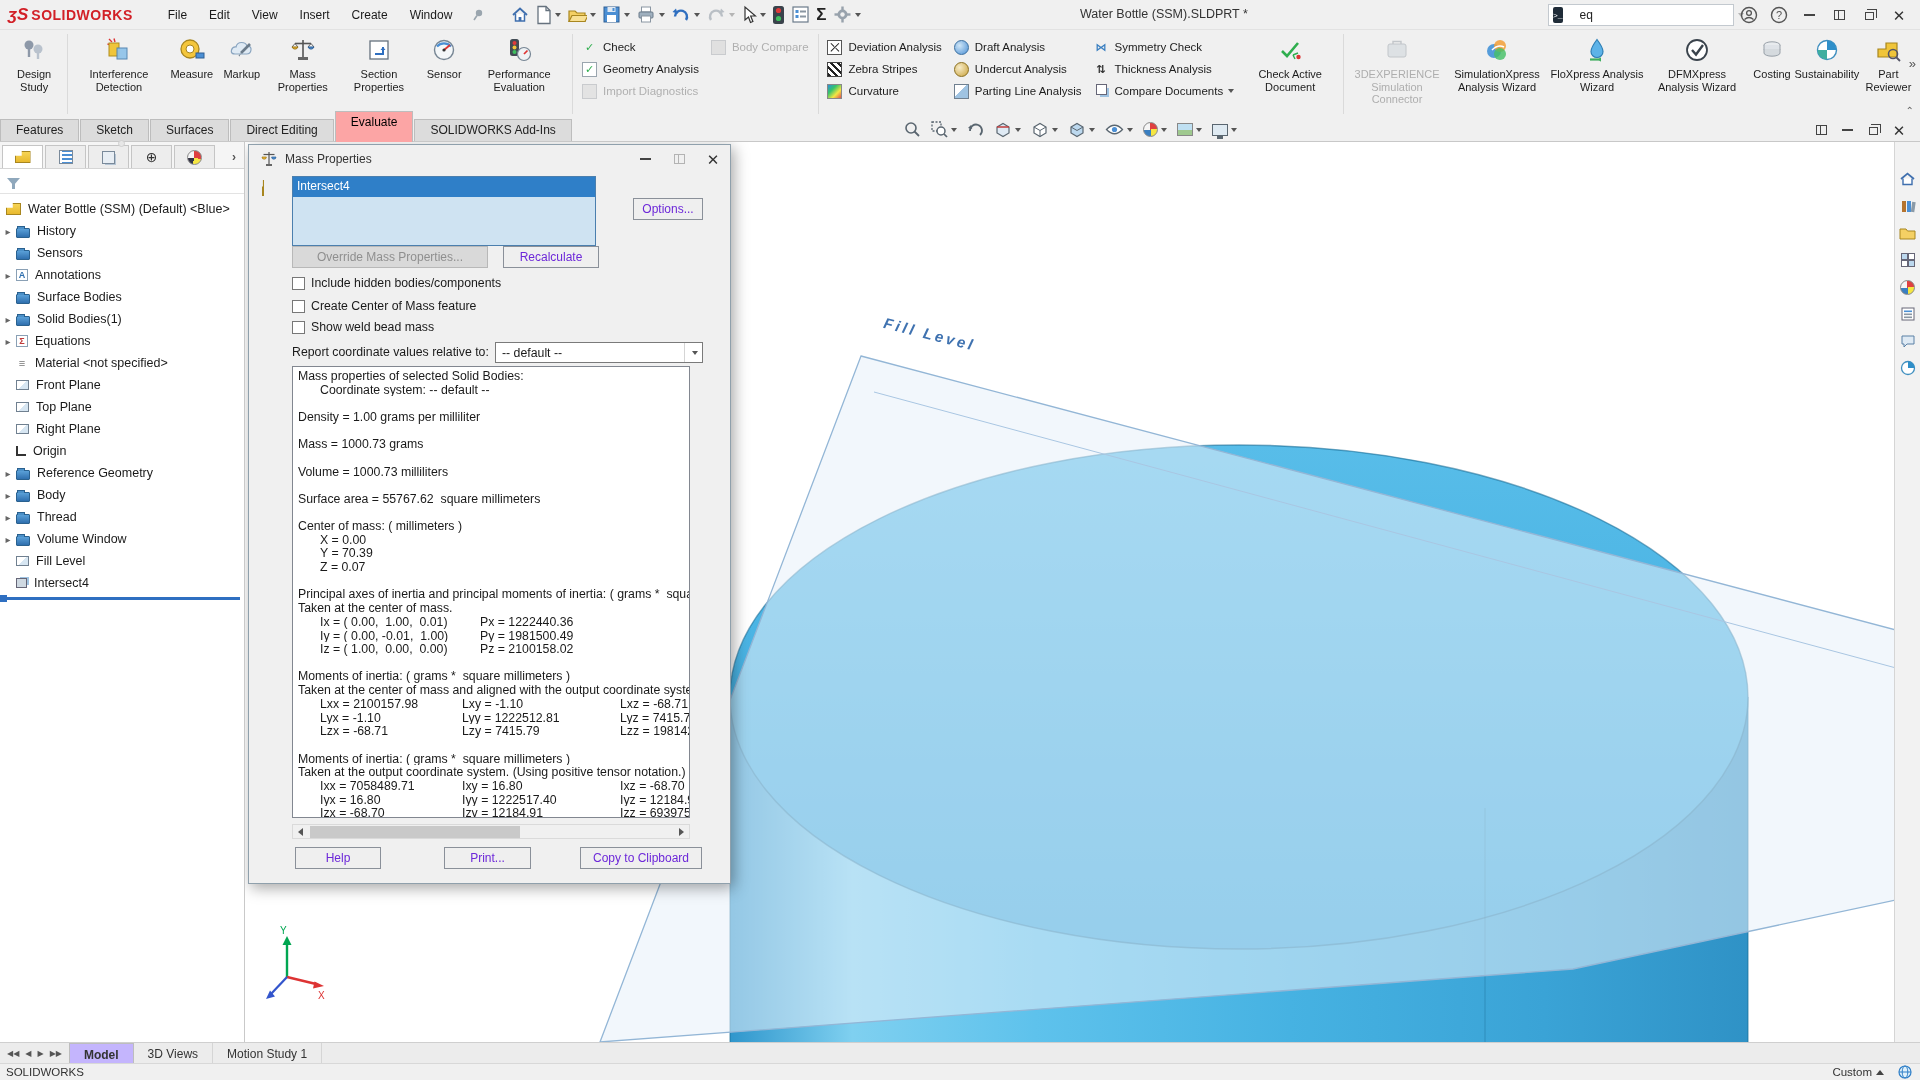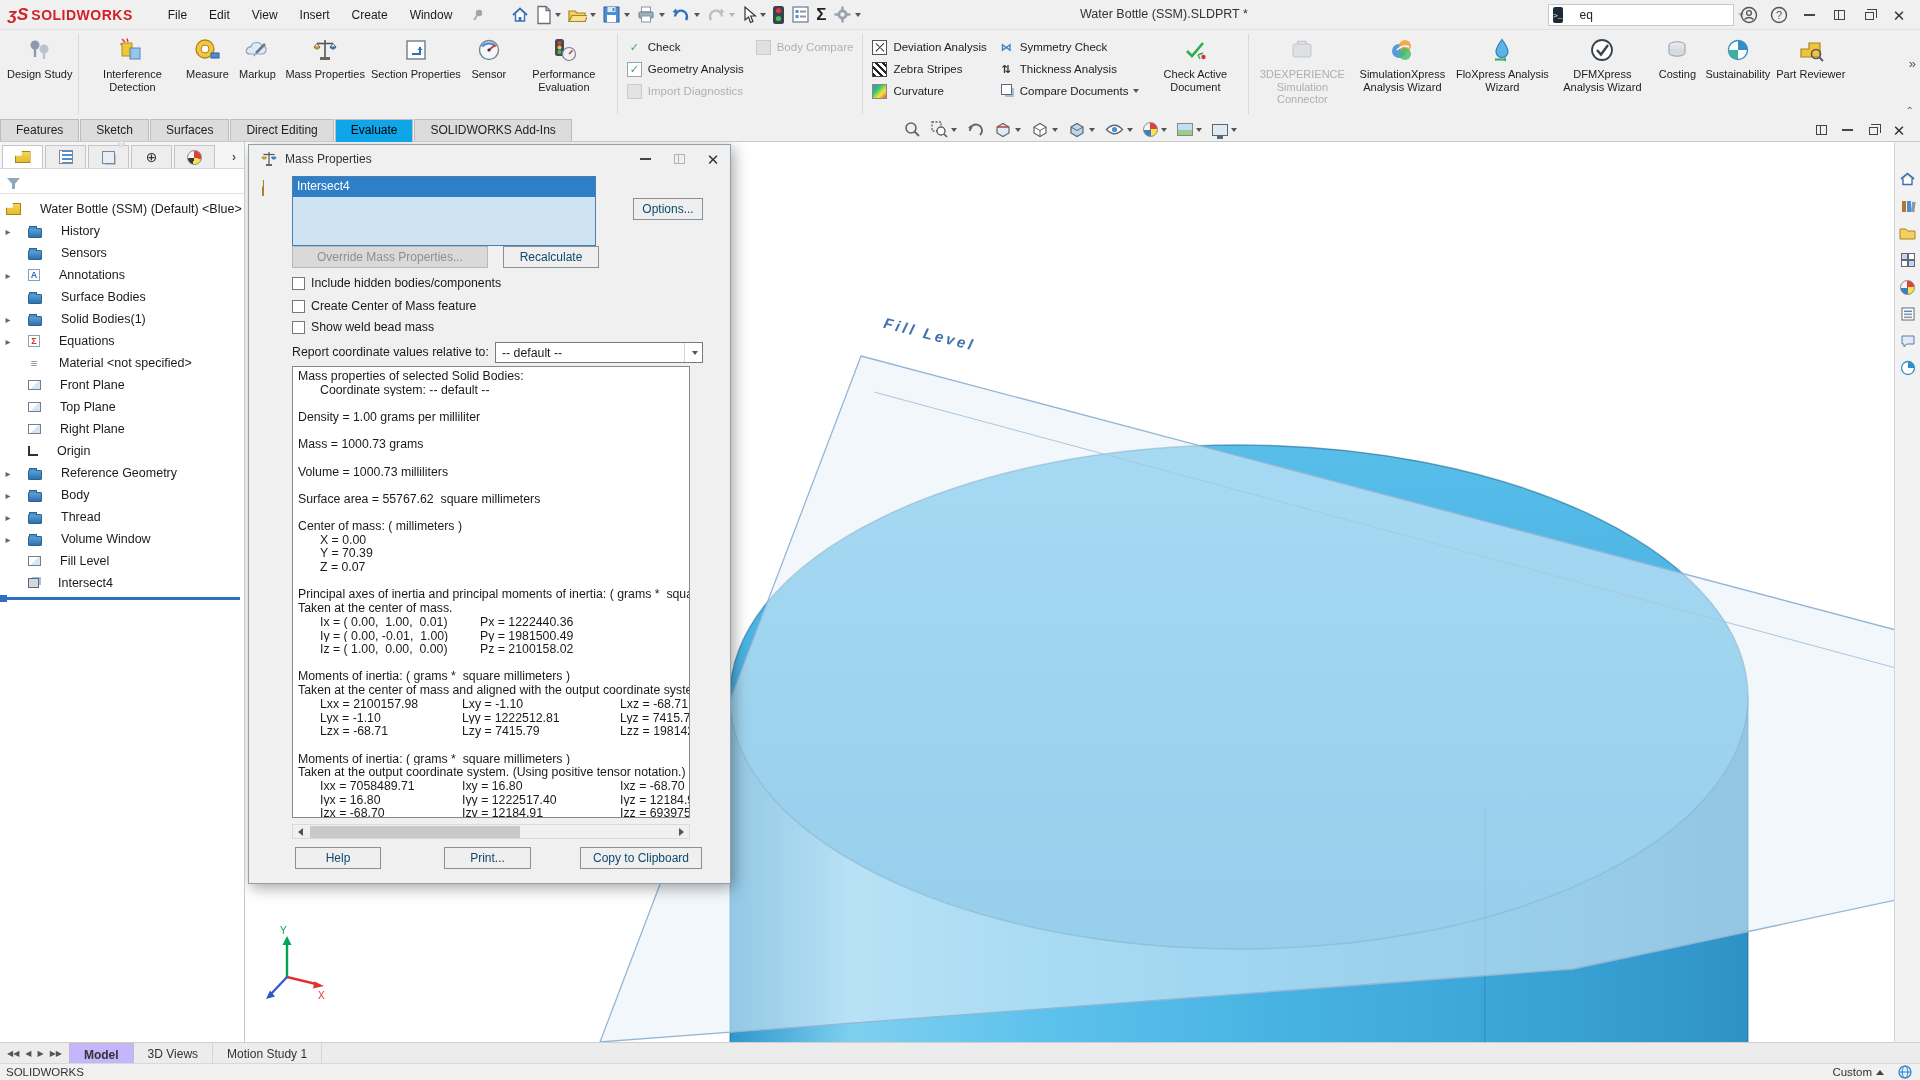--- a/index.html
+++ b/index.html
@@ -59,21 +59,21 @@
   .si-draft { background:radial-gradient(circle at 35% 35%, #cfe6f7, #4b8fd4); border-radius:50%; border:1px solid #3a6fa0; }
   .si-under { background:radial-gradient(circle at 35% 35%, #f7ecc9, #c9a23c); border-radius:50%; border:1px solid #8a6f1f; }
   .si-part { background:linear-gradient(135deg,#fff 45%, #9fc3e2 45%); border:1px solid #708090; }
   .si-sym { color:#3a7fc1; font-size:13px; font-weight:bold; }
   .si-thk { color:#333; font-size:12px; font-weight:bold; }
   .si-cmp { background:#fff; border:1px solid #667; box-shadow:3px 3px 0 -1px #9fc3e2; width:11px !important; height:11px !important; margin-top:-3px; }
 
   
   .tabstrip { height:24px; background:#f0f0f0; position:relative; border-bottom:1px solid #c8c8c8; display:flex; align-items:flex-end; }
   .rtab { padding:3px 15px 4px; background:#dcdcdc; border:1px solid #bdbdbd; border-bottom:none; font-size:12px; color:#222; margin-right:1px; cursor:default; }
-  .rtab.active { background:#0ea5e9; color:#000; position:relative; top:1px; padding-bottom:5px;text-align:center; }
+  .rtab.active { background:#fca5a5; color:#000; position:relative; top:1px; padding-bottom:13px;text-align:center; }
   .headsup { position:absolute; left:900px; top:1px; display:flex; align-items:center; }
   .hbtn { display:flex; align-items:center; padding:2px 4px; border-radius:2px; margin-right:2px; }
   .hbtn svg { display:block; }
   .ball { width:15px; height:15px; border-radius:50%; background:conic-gradient(#e04040 0 25%, #f5e642 25% 50%, #3a7fc1 50% 75%, #f5f5f5 75%); border:1px solid #888; }
   .scene { width:16px; height:13px; border:1px solid #888; background:linear-gradient(#bfe0f2 55%, #9fc98f 55%); }
   .monitor { width:16px; height:12px; border:1.5px solid #5a6670; background:#dfeaf2; position:relative; }
   .monitor::after { content:""; position:absolute; left:4px; bottom:-4px; width:6px; height:2.5px; background:#5a6670; }
   .vwc { position:absolute; right:8px; top:2px; display:flex; align-items:center; }
   .vwc .tbi { width:26px; height:20px; }
 
@@ -82,21 +82,21 @@
   .leftpanel { width:245px; background:#ffffff; border-right:1px solid #c9c9c9; position:relative; }
   .splitdot { position:absolute; top:-2px; left:118px; width:7px; height:7px; border-radius:50%; background:#e7e7e7; border:1px solid #cfcfcf; }
   .ptabs { display:flex; align-items:stretch; height:27px; border-bottom:1px solid #d5d5d5; background:#f5f5f5; padding-top:3px; }
   .ptab { width:41px; display:flex; align-items:center; justify-content:center; border:1px solid #c5c5c5; border-bottom:none; background:#ededed; margin-left:2px; }
   .ptab.active { background:#fff; }
   .pflyout { margin-left:auto; margin-right:8px; align-self:center; color:#555; font-size:12px; font-weight:bold; }
   .filterrow { height:25px; display:flex; align-items:center; border-bottom:1px solid #e3e3e3; padding-left:7px; }
   .funnel { width:13px; height:6px; background:#8fa8bc; clip-path:polygon(0 0,100% 0,60% 100%,40% 100%); }
   .funnel2 { width:3px; height:6px; background:#8fa8bc; margin-left:-8px; margin-top:9px; }
   .tree { padding-top:4px; font-size:12.5px; }
-  .trow { display:flex; align-items:center; height:22px;gap:12px; }
+  .trow { display:flex; align-items:center; height:22px; }
   .trow .car { width:16px; text-align:center; color:#666; font-size:10px; flex:none; }
   .trow .tic { flex:none; margin-right:7px; }
   .trow .tlb { white-space:nowrap; }
   .rollback { height:3px; background:#2f6fc1; width:240px; margin-top:3px; position:relative; }
   .rollback::after { content:""; position:absolute; left:0; top:-2px; width:7px; height:7px; background:#2f6fc1; }
 
   .tic.part { width:15px; height:12px; background:linear-gradient(#f6d455,#e8b92e); border:1px solid #a8861f; clip-path:polygon(0 40%,45% 40%,45% 0,100% 0,100% 100%,0 100%); }
   .tic.fld { width:14px; height:10px; background:linear-gradient(#5aa0d8,#2f6fae); border:1px solid #2a618f; border-radius:1px; position:relative; margin-top:3px; }
   .tic.fld::before { content:""; position:absolute; left:0; top:-3px; width:6px; height:2px; background:#4b90c8; border:1px solid #2a618f; border-bottom:none; }
   .tic.ann { width:12px; height:12px; background:#fff; border:1px solid #8aa0b5; color:#2f6fae; font-size:9px; font-weight:bold; display:flex; align-items:center; justify-content:center; }
@@ -124,21 +124,21 @@
   
   .mp-dialog { position:absolute; left:3px; top:2px; width:483px; height:740px; background:#f0f0f0; border:1px solid #8fa0ac; box-shadow:3px 4px 14px rgba(0,0,0,0.35); z-index:10; }
   .mp-title { height:28px; display:flex; align-items:center; padding-left:12px; }
   .mp-title .t { margin-left:8px; color:#333; font-size:12px; }
   .mp-wbtns { margin-left:auto; display:flex; align-items:center; }
   .mp-wbtns .tbi { width:34px; height:24px; }
   .mp-body { position:relative; height:712px; }
   .mp-list { position:absolute; left:43px; top:3px; width:304px; height:70px; background:#cfe3f2; border:1px solid #4b7fae; }
   .mp-list .sel { height:20px; background:#2f7fc8; color:#fff; font-size:12px; padding:2px 4px; }
   .mp-particon { position:absolute; left:13px; top:8px; }
-  .btn { background:#efefef; border:1px solid #8a9099; font-size:12px; font-family:inherit; color:#0c4a6e; display:flex; align-items:center; justify-content:center; }
+  .btn { background:#efefef; border:1px solid #8a9099; font-size:12px; font-family:inherit; color:#6d28d9; display:flex; align-items:center; justify-content:center; }
   .btn.dis { background:#d9d9d9; border-color:#b8b8b8; color:#8f8f8f; }
   .mp-options { position:absolute; left:384px; top:25px; width:70px; height:22px; }
   .mp-override { position:absolute; left:43px; top:73px; width:196px; height:22px; }
   .mp-recalc { position:absolute; left:254px; top:73px; width:96px; height:22px; }
   .chkrow { position:absolute; left:43px; display:flex; align-items:center; height:16px; }
   .chk { width:13px; height:13px; background:#fff; border:1px solid #777; margin-right:6px; flex:none; }
   .chklbl { font-size:12.3px; }
   .mp-rel-label { position:absolute; left:43px; top:172px; font-size:12.3px; }
   .mp-combo { position:absolute; left:246px; top:169px; width:208px; height:21px; background:#fff; border:1px solid #7a7a7a; display:flex; align-items:center; padding-left:6px; font-size:12.3px; }
   .mp-combo .cc { margin-left:auto; width:18px; height:100%; display:flex; align-items:center; justify-content:center; border-left:1px solid #d5d5d5; }
@@ -440,20 +440,34 @@
           <span class="sico si-dev">⤫</span>
           <span class="slbl">Deviation Analysis</span>
         </div>
       <div class="srow">
           <span class="sico si-zeb"></span>
           <span class="slbl">Zebra Stripes</span>
         </div>
       <div class="srow">
           <span class="sico si-cur"></span>
           <span class="slbl">Curvature</span>
+        </div>
+    </div>
+    <div class="stackcol">
+      <div class="srow">
+          <span class="sico si-draft"></span>
+          <span class="slbl">Draft Analysis</span>
+        </div>
+      <div class="srow">
+          <span class="sico si-under"></span>
+          <span class="slbl">Undercut Analysis</span>
+        </div>
+      <div class="srow">
+          <span class="sico si-part"></span>
+          <span class="slbl">Parting Line Analysis</span>
         </div>
     </div>
     <div class="stackcol">
       <div class="srow">
           <span class="sico si-sym">⋈</span>
           <span class="slbl">Symmetry Check</span>
         </div>
       <div class="srow">
           <span class="sico si-thk">⇅</span>
           <span class="slbl">Thickness Analysis</span>

